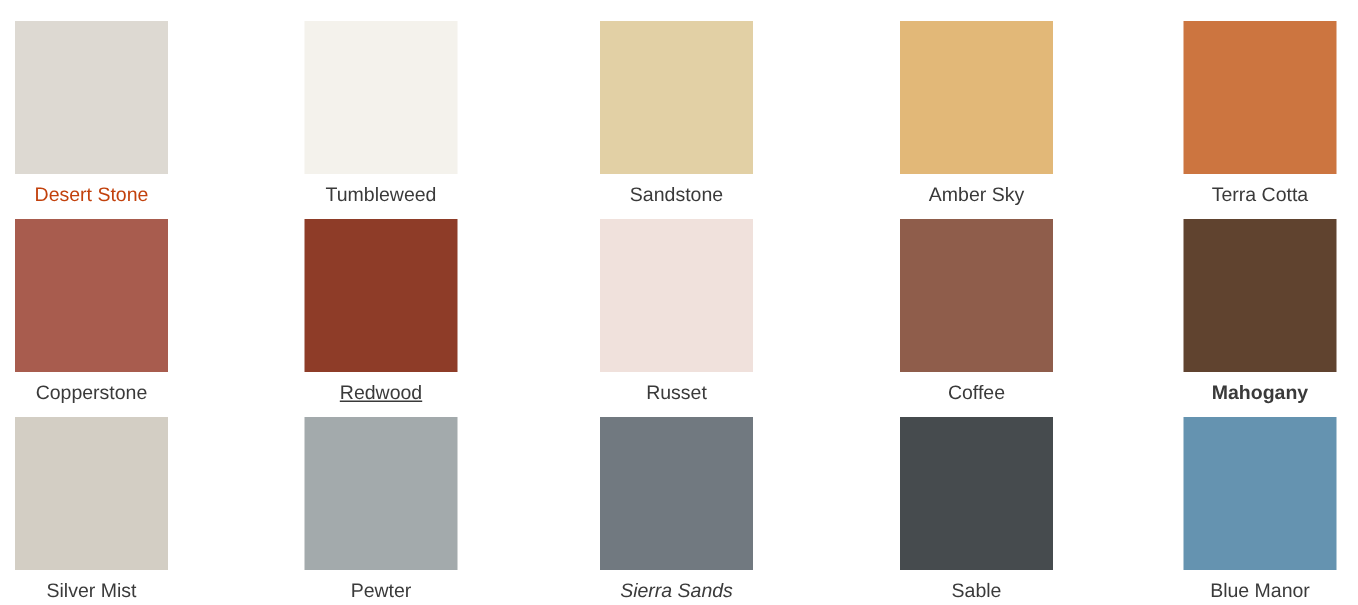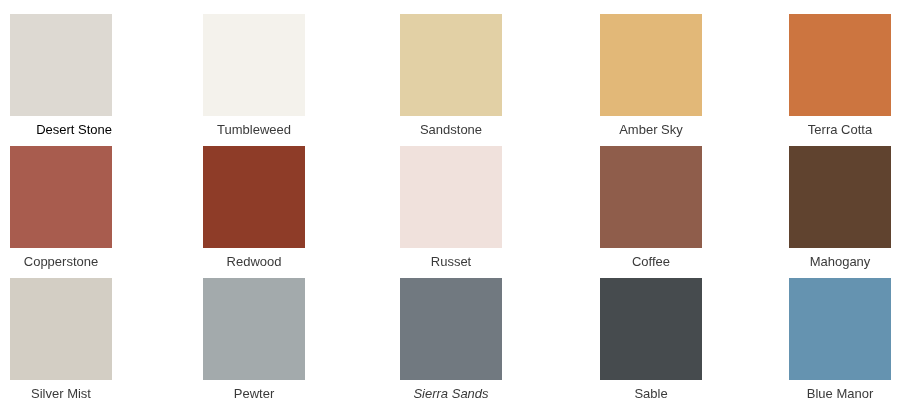--- a/index.html
+++ b/index.html
@@ -49,21 +49,21 @@
   .row-0 { top: 14px; }
   .row-1 { top: 146px; }
   .row-2 { top: 278px; }
 </style>
 </head>
 <body style="background: rgb(255, 255, 255);">
 
 <div id="palette-grid">
     <div class="swatch-cell col-0 row-0">
       <div class="swatch-chip" style="background-color: rgb(221, 217, 210);"></div>
-      <span class="swatch-label" style="color: #000000; text-align: right;">Desert Stone</span>
+      <span class="swatch-label" style="color: #c2410c;">Desert Stone</span>
     </div>
     <div class="swatch-cell col-1 row-0">
       <div class="swatch-chip" style="background-color: rgb(244, 242, 236);"></div>
       <span class="swatch-label" style="color: rgb(58, 58, 58);">Tumbleweed</span>
     </div>
     <div class="swatch-cell col-2 row-0">
       <div class="swatch-chip" style="background-color: rgb(226, 208, 165);"></div>
       <span class="swatch-label" style="color: rgb(58, 58, 58);">Sandstone</span>
     </div>
     <div class="swatch-cell col-3 row-0">
@@ -73,33 +73,33 @@
     <div class="swatch-cell col-4 row-0">
       <div class="swatch-chip" style="background-color: rgb(204, 117, 64);"></div>
       <span class="swatch-label" style="color: rgb(58, 58, 58);">Terra Cotta</span>
     </div>
     <div class="swatch-cell col-0 row-1">
       <div class="swatch-chip" style="background-color: rgb(168, 92, 78);"></div>
       <span class="swatch-label" style="color: rgb(58, 58, 58);">Copperstone</span>
     </div>
     <div class="swatch-cell col-1 row-1">
       <div class="swatch-chip" style="background-color: rgb(142, 60, 40);"></div>
-      <span class="swatch-label" style="color: rgb(58, 58, 58);">Redwood</span>
+      <span class="swatch-label" style="color: rgb(58, 58, 58); text-decoration: underline;">Redwood</span>
     </div>
     <div class="swatch-cell col-3 row-1">
       <div class="swatch-chip" style="background-color: rgb(143, 93, 75);"></div>
       <span class="swatch-label" style="color: rgb(58, 58, 58);">Coffee</span>
     </div>
     <div class="swatch-cell col-2 row-1">
       <div class="swatch-chip" style="background-color: rgba(164, 67, 35, 0.16);"></div>
       <span class="swatch-label" style="color: rgb(58, 58, 58);">Russet</span>
     </div>
     <div class="swatch-cell col-4 row-1">
       <div class="swatch-chip" style="background-color: rgb(96, 67, 47);"></div>
-      <span class="swatch-label" style="color: rgb(58, 58, 58);">Mahogany</span>
+      <span class="swatch-label" style="color: rgb(58, 58, 58); font-weight: bold;">Mahogany</span>
     </div>
     <div class="swatch-cell col-0 row-2">
       <div class="swatch-chip" style="background-color: rgb(211, 206, 196);"></div>
       <span class="swatch-label" style="color: rgb(58, 58, 58);">Silver Mist</span>
     </div>
     <div class="swatch-cell col-1 row-2">
       <div class="swatch-chip" style="background-color: rgb(163, 170, 172);"></div>
       <span class="swatch-label" style="color: rgb(58, 58, 58);">Pewter</span>
     </div>
     <div class="swatch-cell col-2 row-2">

